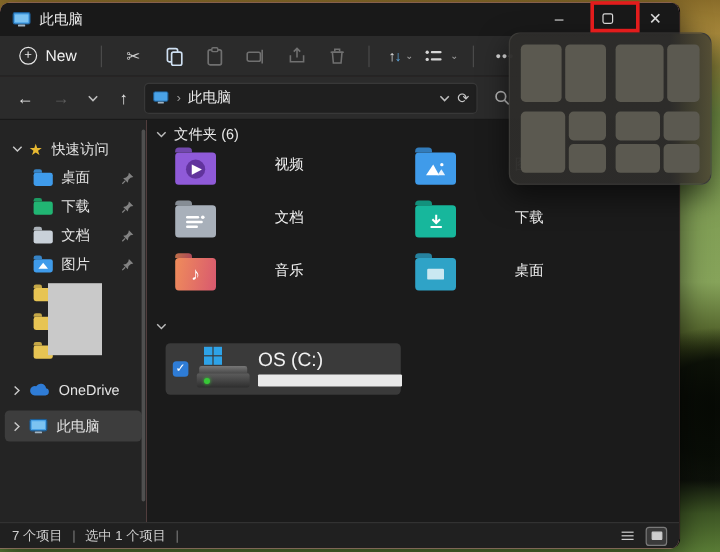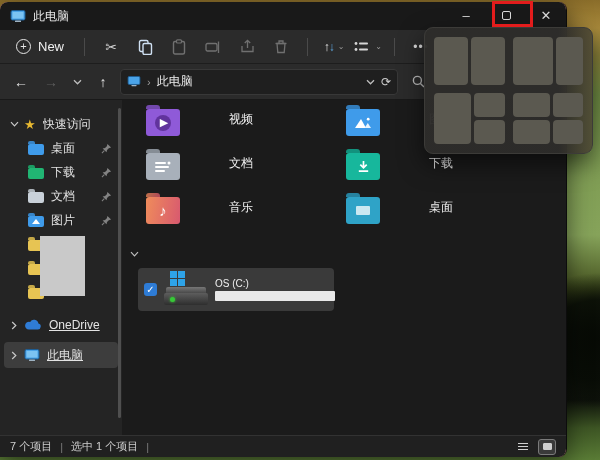--- a/index.html
+++ b/index.html
@@ -58,21 +58,21 @@
   .addr-spacer { flex:1; }
   .addr-ic { color:#c9c9c9; font-size:12px; }
   .searchglass { margin-left:10px; }
 
   
   .bodyarea { position:absolute; left:0; top:98px; right:0; bottom:22px; display:flex; }
   .sidebar { width:122px; background:#242424; position:relative; padding-top:12px; flex:none; }
   .sidebar-scrollbar { position:absolute; right:1px; top:8px; width:3px; height:310px; background:#4f4f4f; border-radius:2px; }
 
   .srow { height:24px; display:flex; align-items:center; padding-left:8px; position:relative; color:#e3e3e3; font-size:12px; }
-  .srow.group { height:26px;text-decoration:underline; }
+  .srow.group { height:26px; }
   .srow .slabel { margin-left:7px; white-space:nowrap; overflow:hidden; }
   .srow.child { padding-left:28px; }
   .srow.selected { background:#3d3d3d; border-radius:4px; margin:0 4px; padding-left:4px; }
   .srow .chev { width:12px; display:flex; justify-content:center; margin-right:4px; flex:none;}
   .pin { position:absolute; right:10px; top:7px; opacity:.8; }
 
   .sfolder { width:16px; height:11px; border-radius:2px; position:relative; flex:none; margin-top:2px; }
   .sfolder::before { content:""; position:absolute; top:-3px; left:0; width:7px; height:3px;
     border-radius:2px 2px 0 0; background:inherit; filter:brightness(.85); }
   .f-blue { background:#3f9bea; } .f-green { background:#21b573; } .f-gray { background:#c9d1d9; }
@@ -108,21 +108,21 @@
   .winlogo { position:absolute; left:6px; top:0; width:15px; height:15px; display:grid;
     grid-template-columns:7px 7px; grid-template-rows:7px 7px; gap:1px; }
   .winlogo span { background:#2ea3e8; }
   .drive-body { position:absolute; left:0; bottom:2px; width:44px; height:12px;
     background:linear-gradient(#5d5d5d,#2e2e2e); border-radius:2px; }
   .drive-body::before { content:""; position:absolute; left:2px; right:2px; top:-6px; height:6px;
     background:linear-gradient(#777,#4a4a4a); border-radius:2px 2px 0 0; }
   .drive-body .led { position:absolute; left:6px; top:4px; width:5px; height:5px; border-radius:50%;
     background:#37c837; box-shadow:0 0 3px #37c837; }
   .drive-meta { display:flex; flex-direction:column; }
-  .drive-name { font-size:10px; color:#f0f0f0; }
+  .drive-name { font-size:16px; color:#f0f0f0; }
   .drive-bar { width:120px; height:10px; background:#e9e9e9; border-radius:1px; margin-top:2px; overflow:hidden; }
   .drive-fill { height:100%; background:#2f9bd8; }
   .drive-cap { font-size:10px; color:#cscscs; color:#cbcbcb; margin-top:2px; white-space:nowrap; }
 
   
   .statusbar { position:absolute; left:0; bottom:0; right:0; height:22px; background:#202020;
     border-top:1px solid #323232; display:flex; align-items:center; padding:0 10px; gap:8px;
     font-size:11px; color:#cfcfcf; }
   .sb-right { margin-left:auto; display:flex; gap:6px; align-items:center; }
   .view-ic { width:18px; height:16px; border-radius:3px; display:flex; align-items:center; justify-content:center; }
@@ -348,20 +348,26 @@
         </svg>
         <span class="slabel">此电脑</span>
       </div>
       <div style="height:4px"></div>
 
       <div class="redact-box"></div>
       <div class="sidebar-scrollbar"></div>
     </div>
 
     <div class="content">
+      <div class="sec-head">
+        <svg width="9" height="6" viewBox="0 0 9 6">
+            <path d="M1 1.2 4.5 4.8 8 1.2" fill="none" stroke="#bdbdbd" stroke-width="1.2"></path>
+          </svg>
+        <span>文件夹 (6)</span>
+      </div>
 
       <div class="grid">
         <div class="tile">
           <span class="bfolder bf-video">
               <span class="bglyph">▶</span>
             </span>
           <span class="tlabel">视频</span>
         </div>
         <div class="tile">
           <span class="bfolder bf-pic">

